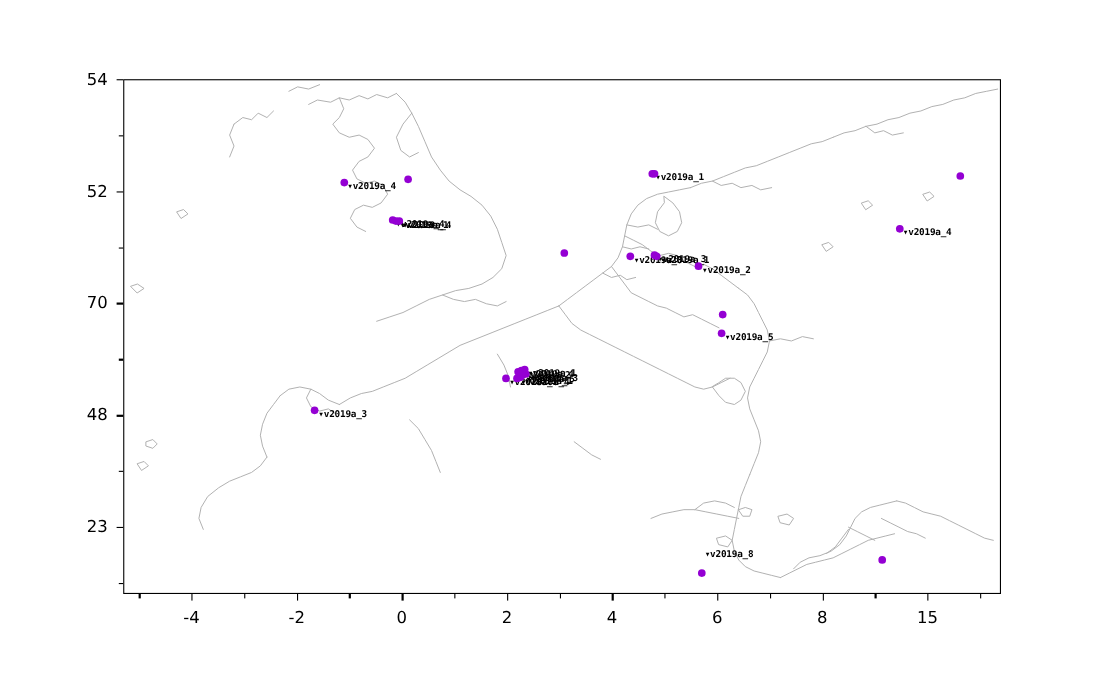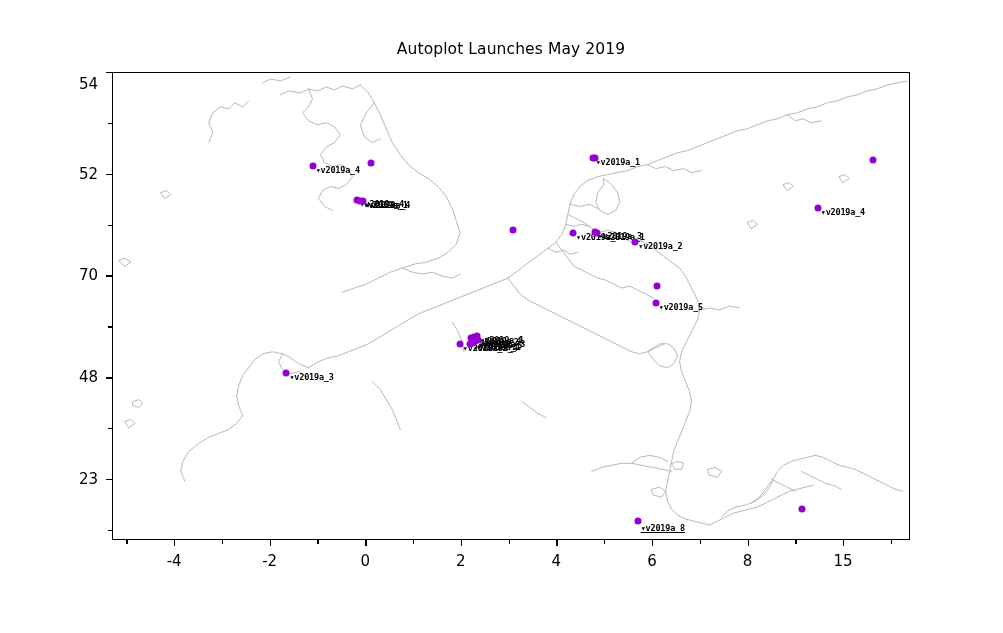--- a/index.html
+++ b/index.html
@@ -63,21 +63,20 @@
     white-space:nowrap;
     transform:translateY(-50%);
     letter-spacing:-0.2px;
   }
 </style>
 </head>
 <body>
 
 <div id="figure">
 
-  <div id="chart-title">Autoplot Launches May 2019</div>
 
   <div id="axes">
     <svg id="map-svg" viewBox="0 0 798 468" preserveAspectRatio="none">
       <g fill="none" stroke="#b0b0b0" stroke-width="0.9" stroke-linejoin="round" stroke-linecap="round">
 
         <path d="M168,22 L176,18 L188,20 L196,16 L205,18 L214,14 L222,17 L230,13 L240,16 L248,12"></path>
         <path d="M196,16 L200,26 L196,34 L190,40 L196,48 L205,52 L214,50 L222,54 L228,62
                  L222,70 L214,74 L208,82 L212,90 L220,94 L228,92 L236,96 L240,104
                  L234,112 L226,116 L218,114 L210,118 L206,126 L212,134 L220,138"></path>
 
@@ -208,21 +207,21 @@
       <div class="tick tick-y minor" style="top: 122.87px;"></div>
       <div class="tick tick-y" style="top: 478.957px;"></div>
       <div class="ticklabel ticklabel-y" style="top: 478.957px;">23</div>
       <div class="tick tick-y" style="top: 377.217px;"></div>
       <div class="ticklabel ticklabel-y" style="top: 377.217px;">48</div>
       <div class="tick tick-y" style="top: 275.478px;"></div>
       <div class="ticklabel ticklabel-y" style="top: 275.478px;">70</div>
       <div class="tick tick-y" style="top: 173.739px;"></div>
       <div class="ticklabel ticklabel-y" style="top: 173.739px;">52</div>
       <div class="tick tick-y" style="top: 72px;"></div>
-      <div class="ticklabel ticklabel-y" style="top: 84px; text-align: center;">54</div>
+      <div class="ticklabel ticklabel-y" style="top: 72px; text-align: center;">54</div>
     </div>
   <div id="point-layer">
       <div class="pt" style="left: 312.695px; top: 166.109px; background: rgb(148, 0, 211);"></div>
       <div class="ptlabel" style="left: 315.695px; top: 170.109px;">▾v2019a_4</div>
       <div class="pt" style="left: 370.992px; top: 162.548px; background: rgb(148, 0, 211);"></div>
       <div class="pt" style="left: 356.656px; top: 200.191px; background: rgb(148, 0, 211);"></div>
       <div class="ptlabel" style="left: 359.656px; top: 204.191px;">▾v2019a_4</div>
       <div class="pt" style="left: 360.479px; top: 200.7px; background: rgb(148, 0, 211);"></div>
       <div class="ptlabel" style="left: 363.479px; top: 204.7px;">▾v2019a_1</div>
       <div class="pt" style="left: 362.868px; top: 201.209px; background: rgb(148, 0, 211);"></div>
@@ -257,17 +256,17 @@
       <div class="ptlabel" style="left: 481.029px; top: 343.574px;">▾v2019a_3</div>
       <div class="pt" style="left: 475.162px; top: 340.591px; background: rgb(148, 0, 211);"></div>
       <div class="ptlabel" style="left: 478.162px; top: 344.591px;">▾v2019a_5</div>
       <div class="pt" style="left: 473.25px; top: 342.626px; background: rgb(148, 0, 211);"></div>
       <div class="ptlabel" style="left: 476.25px; top: 346.626px;">▾v2019a_1</div>
       <div class="pt" style="left: 470.383px; top: 343.643px; background: rgb(148, 0, 211);"></div>
       <div class="ptlabel" style="left: 473.383px; top: 347.643px;">▾v2019a_4</div>
       <div class="pt" style="left: 286.413px; top: 373.148px; background: rgb(148, 0, 211);"></div>
       <div class="ptlabel" style="left: 289.413px; top: 377.148px;">▾v2019a_3</div>
       <div class="pt" style="left: 637.629px; top: 520.67px; background: rgb(148, 0, 211);"></div>
-      <div class="ptlabel" style="left: 640.629px; top: 528px; text-decoration: underline;">▾v2019a_8</div>
+      <div class="ptlabel" style="left: 640.629px; top: 504px;">▾v2019a_8</div>
       <div class="pt" style="left: 802.485px; top: 509.478px; background: rgb(148, 0, 211);"></div>
     </div>
 
 </div>
 
 </body></html>

